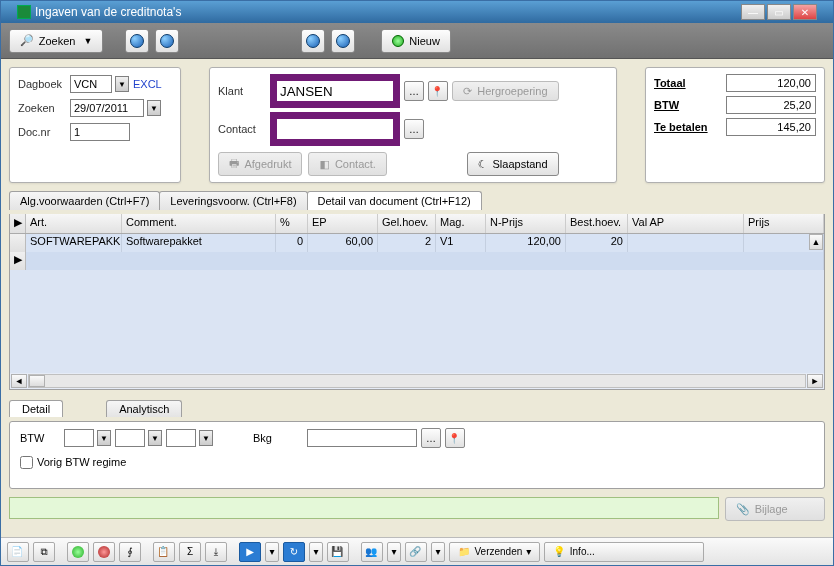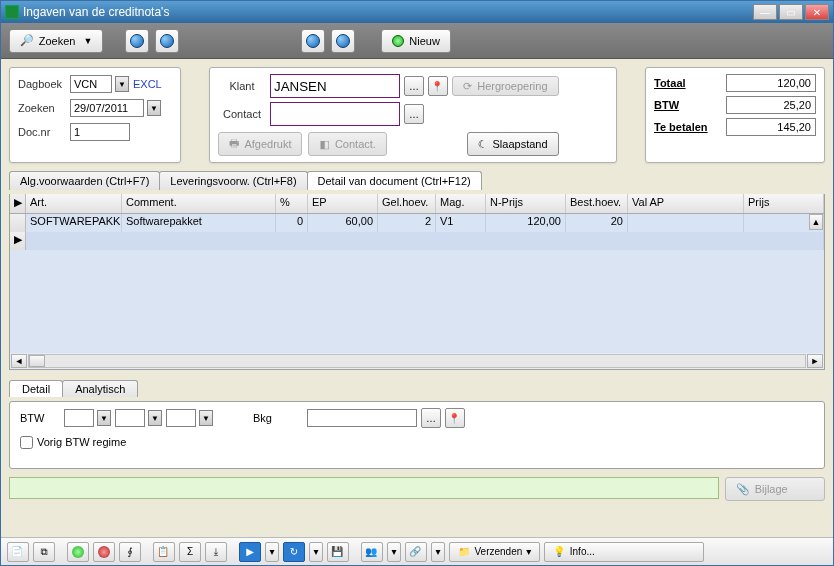--- a/index.html
+++ b/index.html
@@ -1,43 +1,43 @@
 <!DOCTYPE html>
 <html><head>
 <meta charset="utf-8">
 <style>
 * { box-sizing: border-box; margin: 0; padding: 0; }
 body { font-family: Tahoma, Arial, sans-serif; font-size: 11px; background: #fff; }
 .window { width: 834px; height: 566px; border: 1px solid #3a6ea5; background: #ece9d8; display: flex; flex-direction: column; }
-.titlebar { height: 22px; background: linear-gradient(#5a9fd4,#2f6aa0); display: flex; align-items: center; padding: 0 4px; color: #fff; }
+.titlebar { height: 22px; background: linear-gradient(#5a9fd4,#2f6aa0); display: flex; align-items: center; padding: 0 16px; color: #fff; }
 .titlebar-icon { width: 14px; height: 14px; background: #1a8a3a; margin-right: 4px; border:1px solid #0a5; }
 .titlebar-text { flex:1; font-size: 12px; }
 .titlebar-btns { display:flex; gap:2px; }
 .tbtn { width: 24px; height: 16px; background: linear-gradient(#f0f0f0,#ccc); border:1px solid #888; display:flex; align-items:center; justify-content:center; font-size:10px; }
 .tbtn.close { background: linear-gradient(#f5a3a3,#d44); color:#fff; }
 .toolbar1 { height: 36px; background: linear-gradient(#8a8a8a,#707070); display:flex; align-items:center; padding: 0 8px; gap:6px; border-bottom:1px solid #555; }
 .btn { height:24px; padding:0 10px; background: linear-gradient(#fdfdfd,#e1e1e1); border:1px solid #888; border-radius:3px; display:inline-flex; align-items:center; gap:5px; font-size:11px; cursor:pointer; }
 .btn .caret{ margin-left:3px; font-size:9px; }
 .iconbtn { width:24px; height:24px; background: linear-gradient(#fdfdfd,#e1e1e1); border:1px solid #888; border-radius:3px; display:inline-flex; align-items:center; justify-content:center; cursor:pointer; }
 .globe{ width:14px; height:14px; border-radius:50%; background: radial-gradient(circle at 30% 30%, #8dd0ff, #1a5fb4); border:1px solid #0a3a6a; }
 .spacer { flex:1; }
 .content { flex:1; padding: 8px; display:flex; flex-direction:column; gap:4px; overflow:hidden; }
 .toprow { display:flex; gap:28px;border-radius:29px; }
 .panel { background:#fff; border:1px solid #b0b0b0; border-radius:3px; padding:6px 8px; box-shadow:0 1px 2px rgba(0,0,0,0.08); }
 .leftpanel { width: 172px; }
 .midpanel { flex:1; }
 .formrow { display:flex; align-items:center; gap:4px; margin-bottom:4px; height:20px; }
 .lbl { width:48px; color:#333; }
-.lbl2 { width:48px; color:#333;text-align:center; }
+.lbl2 { width:48px; color:#333; }
 input.text, .combo { height:18px; border:1px solid #808080; padding:0 3px; font-size:11px; background:#fff; }
 .dropbtn{ width:14px; height:16px; background: linear-gradient(#f0f0f0,#ccc); border:1px solid #808080; display:inline-flex;align-items:center;justify-content:center; font-size:8px; margin-left:-1px; }
 .excl { color:#2244cc; font-weight:normal; }
 .docnr-input { width:60px; background:#9ad9ff; }
 .klantrow { display:flex; align-items:center; gap:4px; margin-bottom:4px; }
-.klant-input{ width:130px; height:24px; border:1px solid #701a75; padding:0 3px; }
+.klant-input{ width:130px; height:34px; border:7px solid #701a75; padding:0 3px; }
 .sqicon{ width:20px; height:20px; background: linear-gradient(#fdfdfd,#e1e1e1); border:1px solid #888; border-radius:2px; display:inline-flex; align-items:center; justify-content:center; font-size:10px; }
 .disabled-btn{ background: linear-gradient(#f0f0f0,#e0e0e0); color:#999; border:1px solid #bbb; cursor:default; }
 .addr{ line-height:1.35; margin-left:8px; }
 .totals { width:180px; }
 .totrow{ display:flex; align-items:center; justify-content:space-between; margin-bottom:4px; gap:6px; }
 .totlbl{ font-weight:bold;text-decoration:underline; }
 .totval{ width:90px; height:18px; border:1px solid #808080; text-align:right; padding:0 4px; background:#fff; display:inline-flex; align-items:center; justify-content:flex-end; }
 .actionrow{ display:flex; align-items:center; gap:6px; margin-top:6px; }
 .tabbar { display:flex; gap:0; margin-top:4px; }
 .tab{ padding:3px 10px; border:1px solid #a0a0a0; background:linear-gradient(#f6f6f6,#e4e4e4); border-bottom:none; border-radius:3px 3px 0 0; margin-right:-1px; cursor:pointer; }
@@ -48,21 +48,21 @@
 .gridrow{ display:flex; background:#d8e3f4; height:18px; }
 .gc{ border-right:1px solid #c4cfe0; padding:1px 4px; overflow:hidden; white-space:nowrap; }
 .gc.r{ text-align:right; }
 .hsbar{ position:absolute; bottom:1px; left:18px; right:18px; height:14px; background:#e8e8e8; border:1px solid #c0c0c0; }
 .hsarrow{ position:absolute; bottom:1px; width:16px; height:14px; background:linear-gradient(#fafafa,#ddd); border:1px solid #b0b0b0; display:flex; align-items:center; justify-content:center; font-size:9px;}
 .hsarrow.l{ left:1px; } .hsarrow.r{ right:1px; }
 .hthumb{ position:absolute; left:0; top:0; bottom:0; width:16px; background:linear-gradient(#fafafa,#ddd); border:1px solid #b0b0b0; }
 .vsarrow{ position:absolute; right:1px; width:14px; height:16px; background:linear-gradient(#fafafa,#ddd); border:1px solid #b0b0b0; display:flex; align-items:center; justify-content:center; font-size:9px;}
 .rowptr{ width:16px; text-align:center; background:linear-gradient(#f0f0f0,#e0e0e0); border-right:1px solid #bbb; }
 .bottompanel{ border:1px solid #a0a0a0; background:#fff; border-radius:3px; padding:6px 10px 12px; }
-.bottomtabs{ display:flex; margin-top:6px; }
+.bottomtabs{ display:flex; margin-top:6px;gap:44px; }
 .subtab{ padding:2px 12px; border:1px solid #a0a0a0; background:linear-gradient(#f6f6f6,#e4e4e4); border-bottom:none; border-radius:3px 3px 0 0; margin-right:-1px; font-size:11px; cursor:pointer;}
 .subtab.active{ background:#fff; }
 .bijrow{ display:flex; gap:6px; margin-top:4px; }
 .bijrow .txt{ flex:1; height:22px; background:#e4f8d8; border:1px solid #a0c080; }
 .statusbar{ height:28px; background:linear-gradient(#fafafa,#e4e4e4); border-top:1px solid #bbb; display:flex; align-items:center; padding:0 6px; gap:4px; }
 .sbtn{ width:22px; height:20px; background:linear-gradient(#fdfdfd,#e1e1e1); border:1px solid #aaa; border-radius:2px; display:inline-flex; align-items:center; justify-content:center; font-size:10px; cursor:pointer; }
 .sbtn.wide{ width:auto; padding:0 8px; gap:4px; }
 .circ{ width:12px; height:12px; border-radius:50%; }
 .gridbody{ position:absolute; top:20px; left:0; right:0; bottom:16px; overflow:hidden; background:#dbe4f3;}
 </style>

